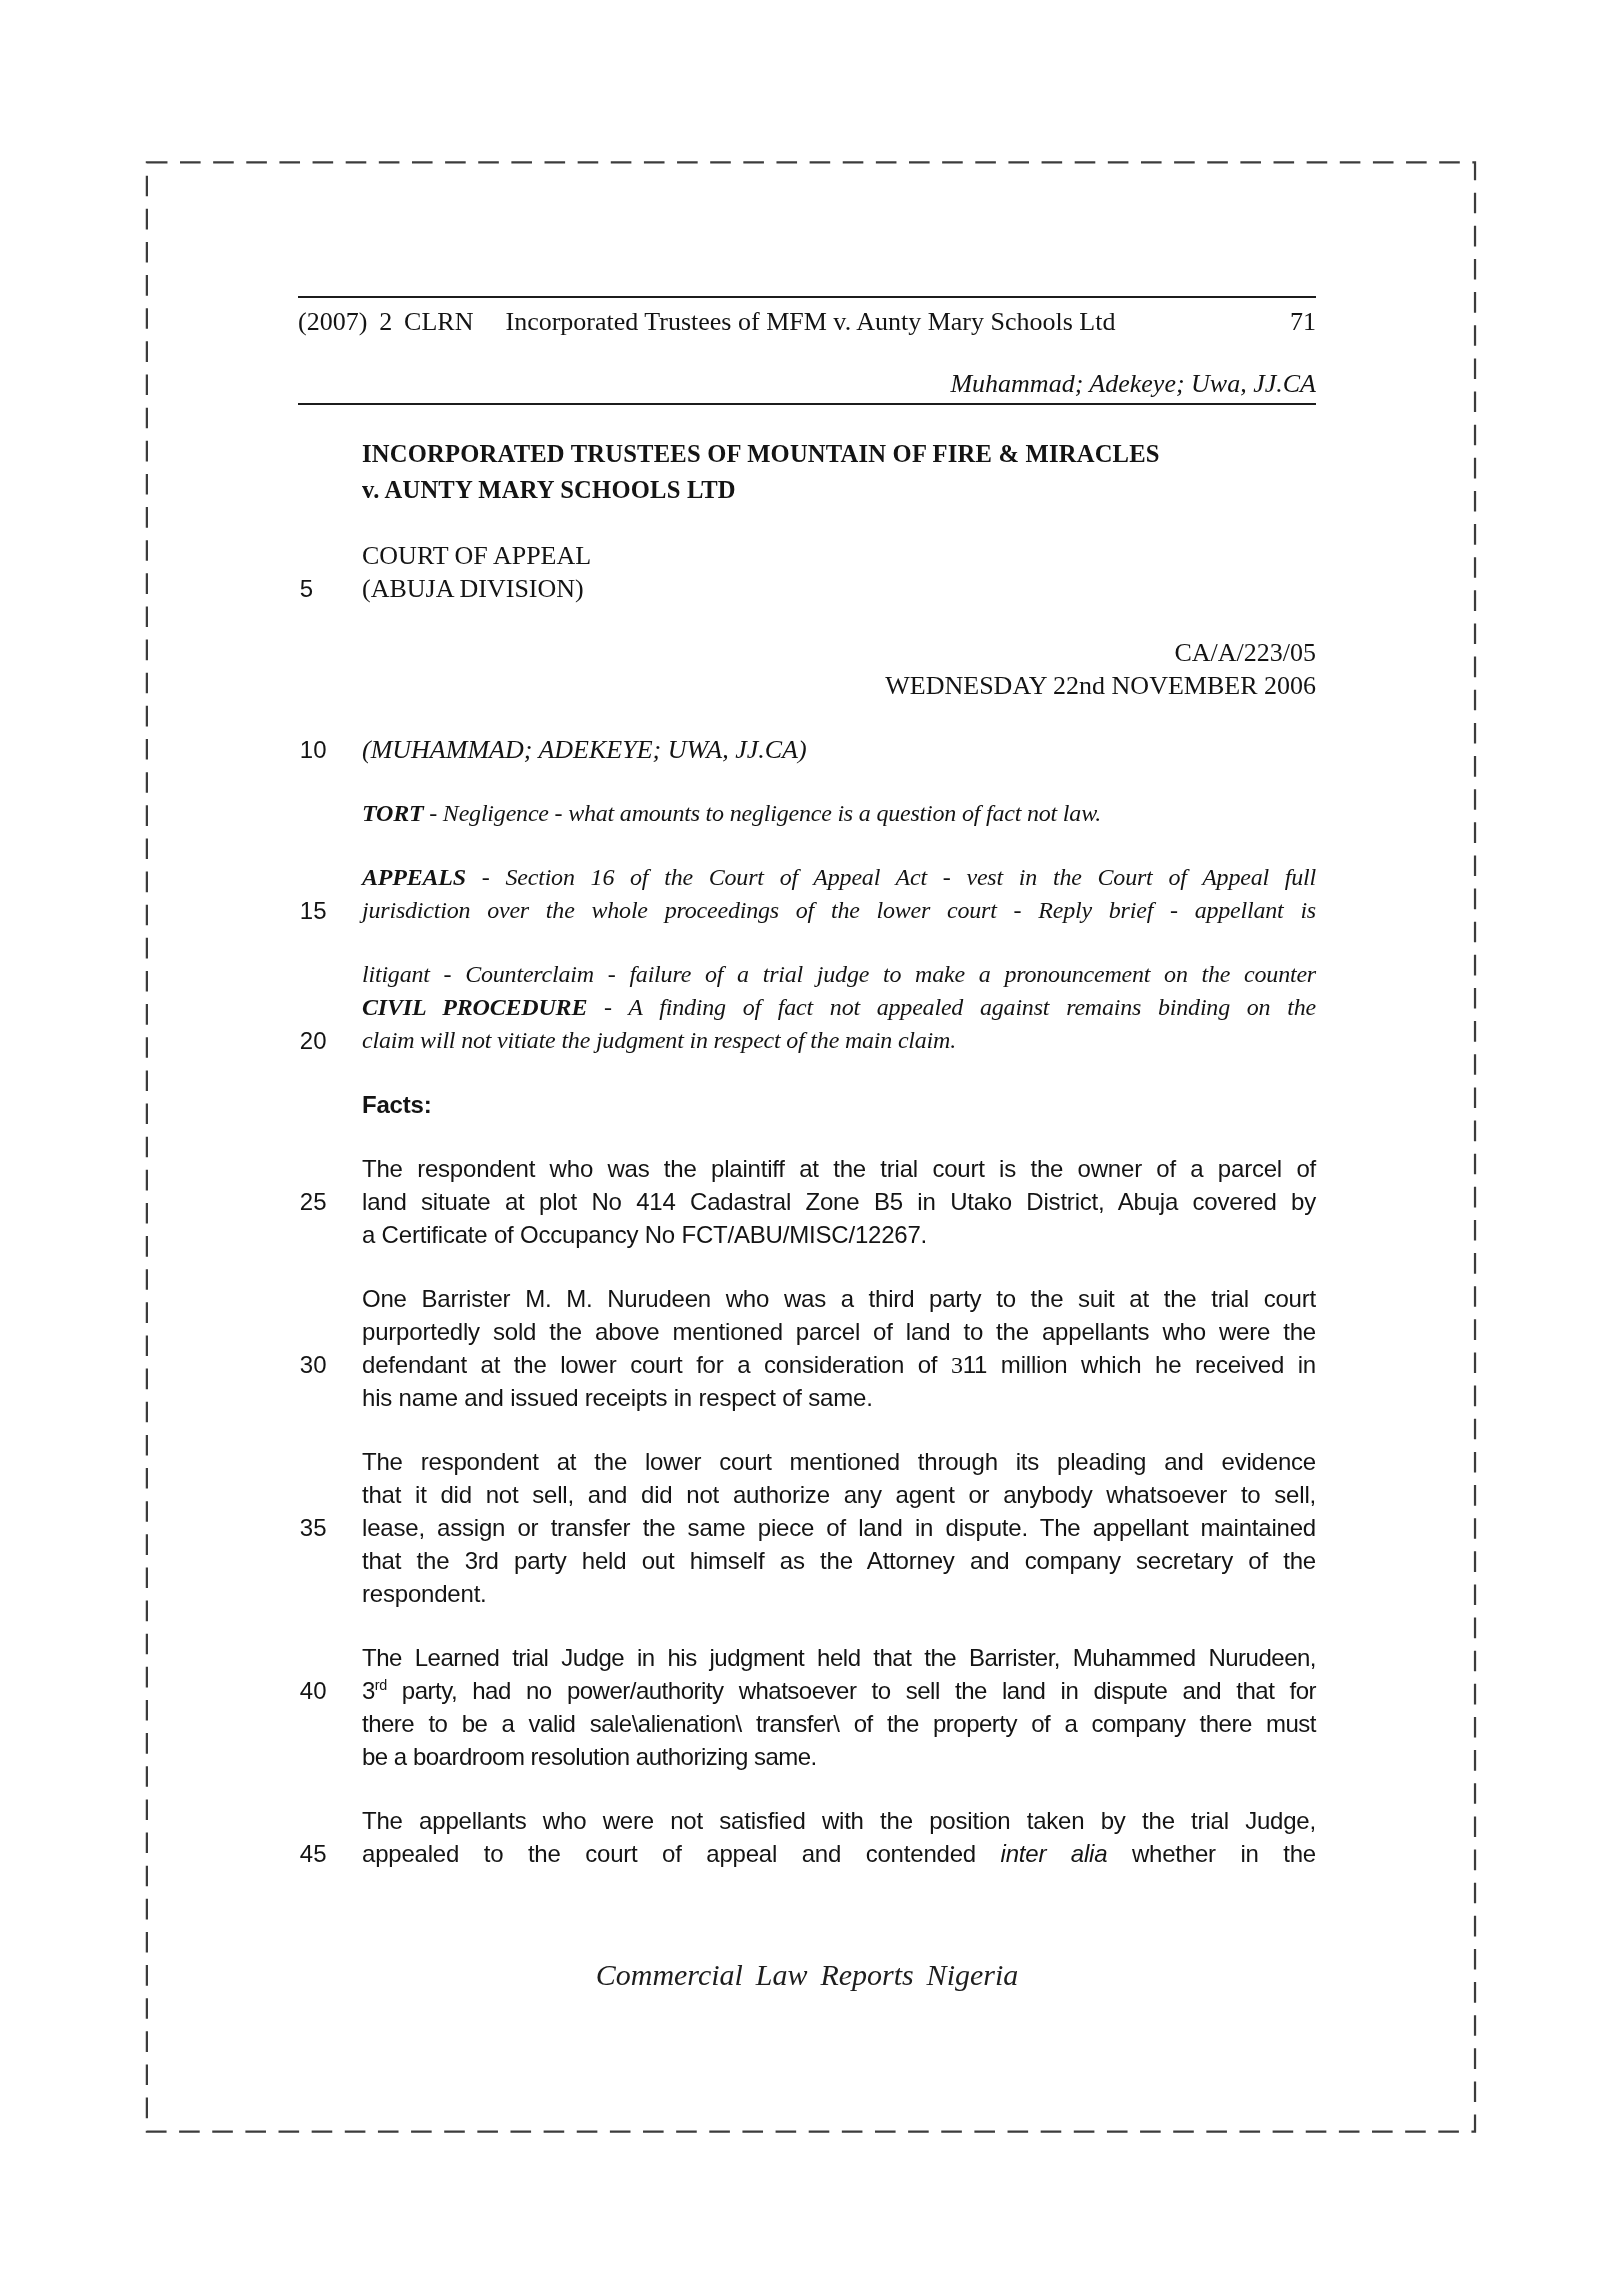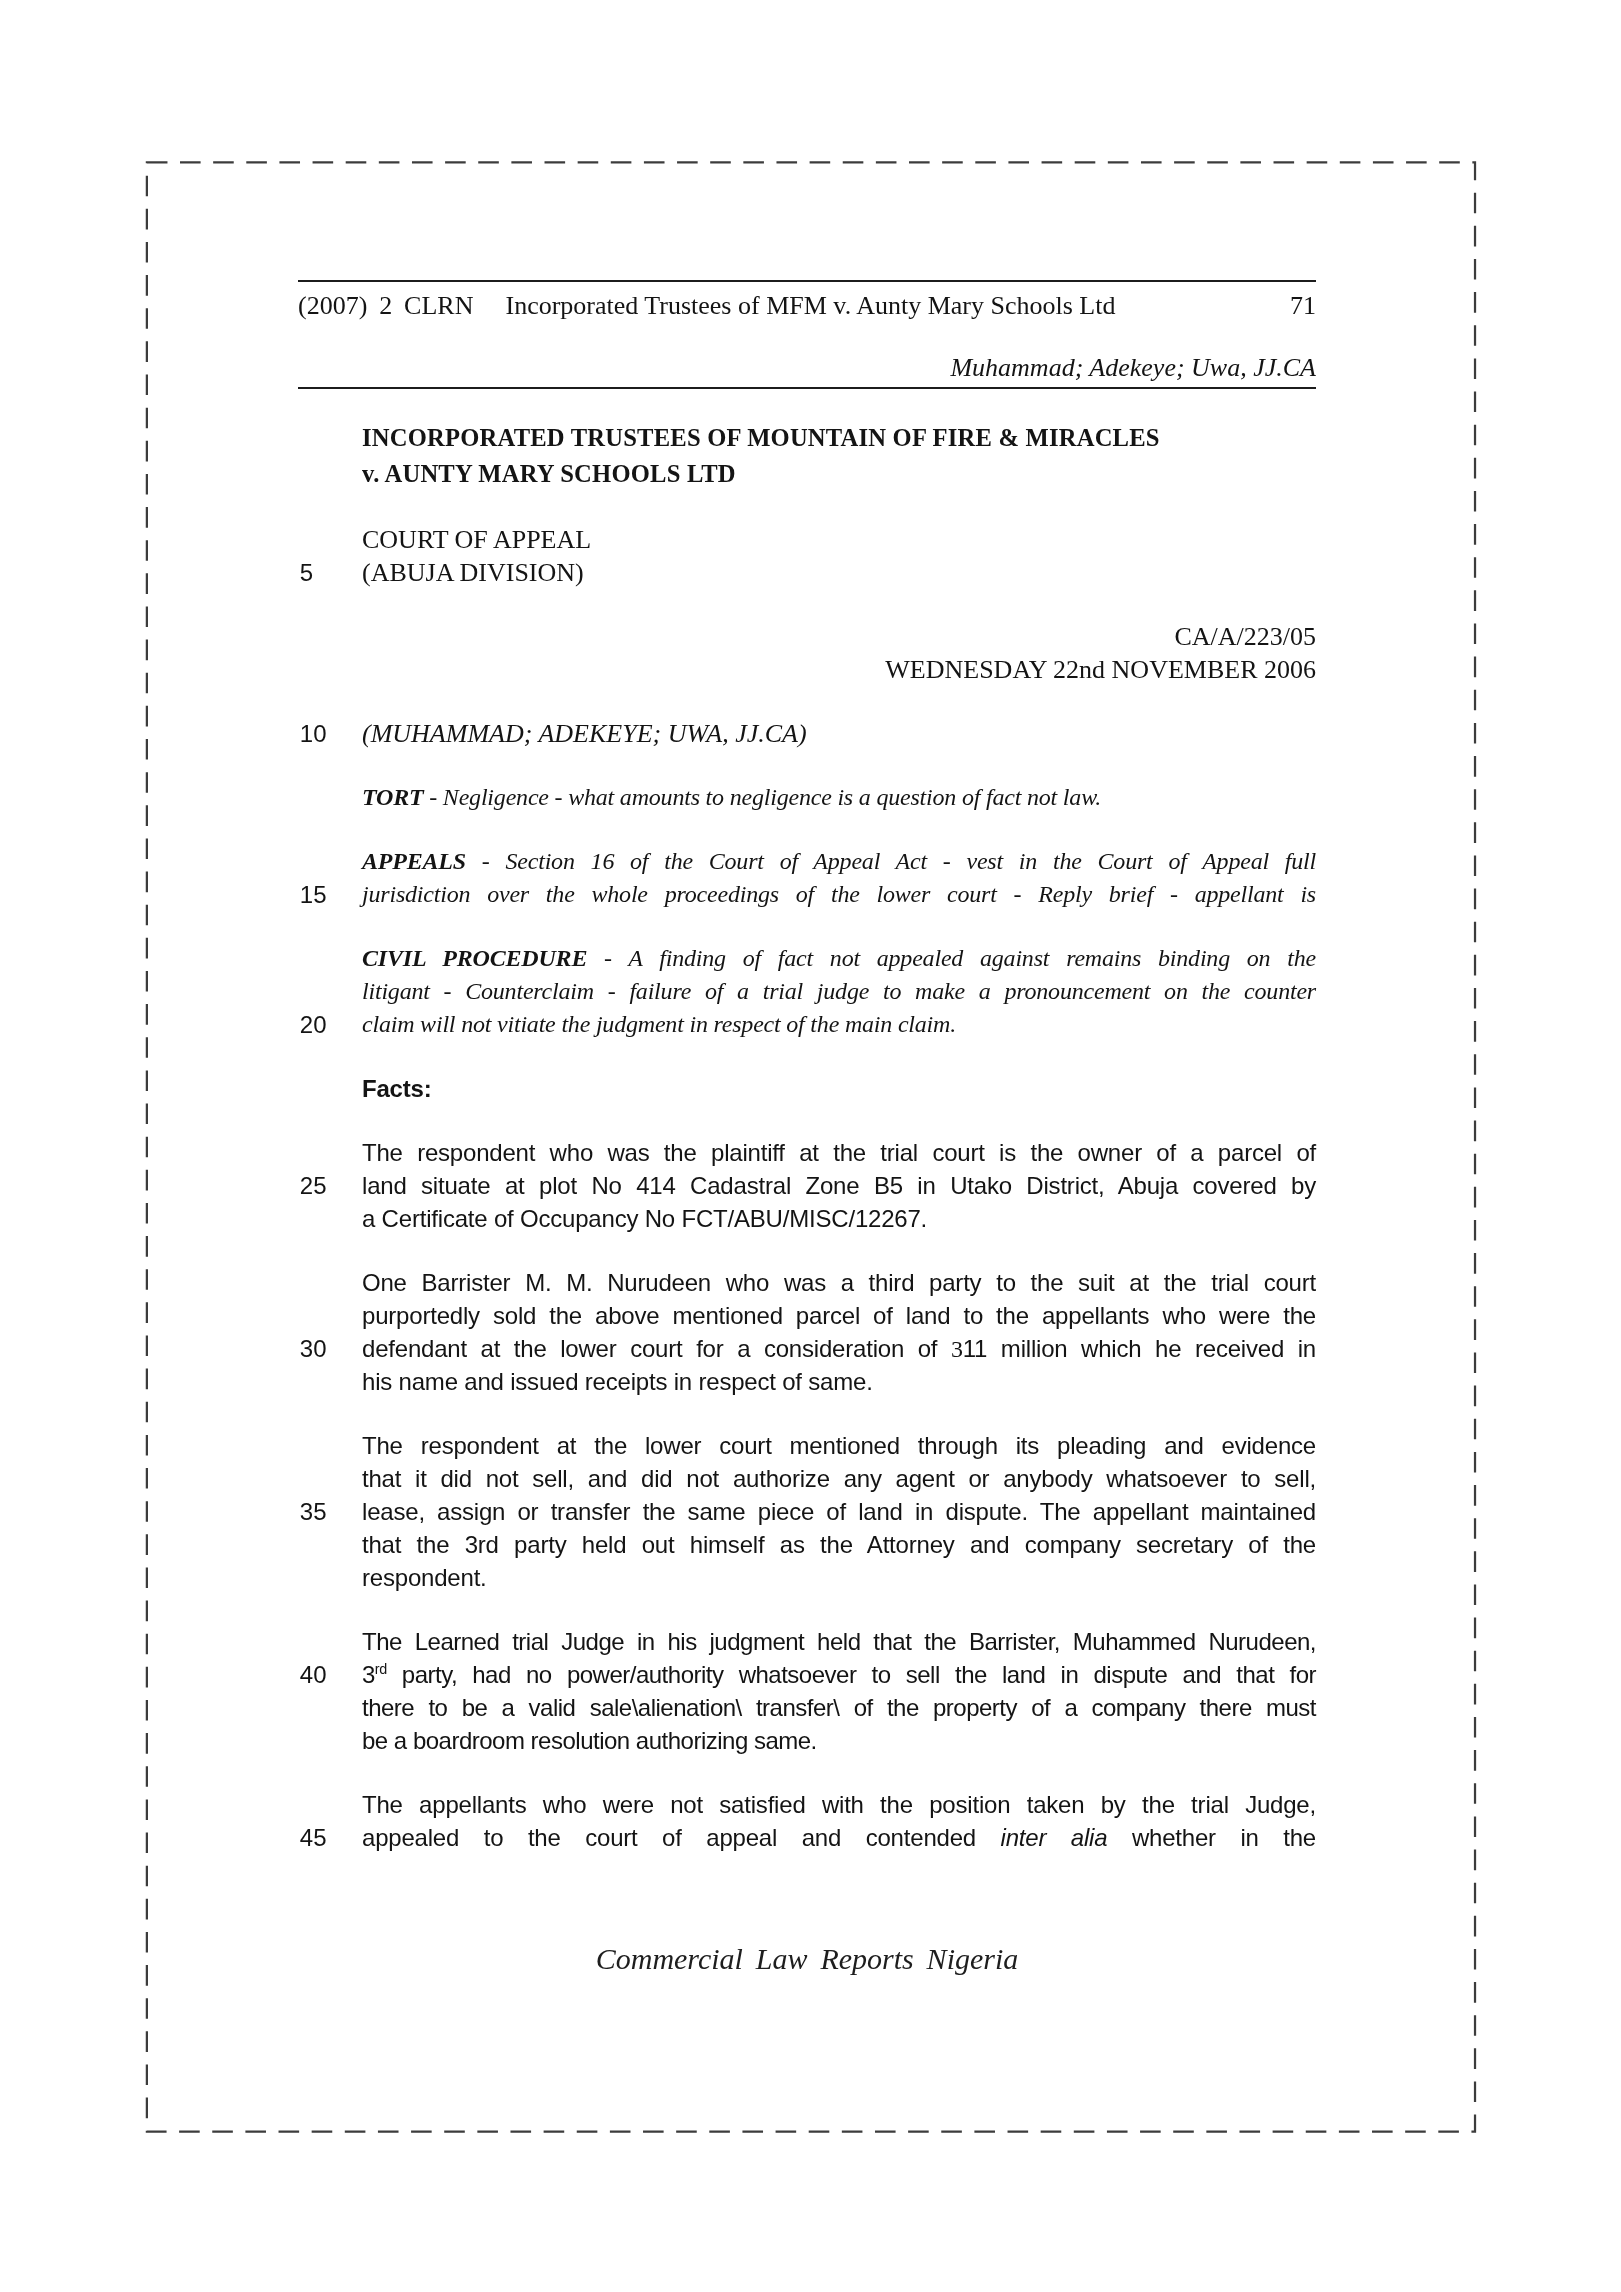--- a/index.html
+++ b/index.html
@@ -4,21 +4,21 @@
 <style>
   html, body { margin: 0; padding: 0; background: #ffffff; }
   body { width: 1621px; height: 2293px; overflow: hidden; }
 
   .page {
     position: relative; width: 1621px; height: 2293px; background: #ffffff;
     font-family: "Liberation Serif", "DejaVu Serif", serif; color: #141414;
   }
   .border-svg { position: absolute; left: 0; top: 0; width: 1621px; height: 2293px; }
 
-  .content { position: absolute; left: 298px; top: 0; width: 1018px; }
+  .content { position: absolute; left: 298px; top: 16px; width: 1018px; }
 
   .rule { border-top: 2.7px solid #1c1c1c; height: 0; }
   .rule1 { margin-top: 280px; }
   .rule2 { margin-top: 2.7px; }
 
   .header-row {
     display: flex; align-items: baseline; margin-top: 8px;
     font-family: "Liberation Serif", serif; font-size: 26px; line-height: 32px;
   }
   .cit { white-space: nowrap; word-spacing: 5.4px; }
@@ -118,24 +118,24 @@
         <div class="gap"></div>
         <div class="line">
           <div class="txt f-head a-j"><span class="b i">APPEALS</span><span class="i"> - Section 16 of the Court of Appeal Act - vest in the Court of Appeal full</span></div>
         </div>
         <div class="line">
           <span class="num">15</span>
           <div class="txt f-head a-j"><span class="i">jurisdiction over the whole proceedings of the lower court - Reply brief - appellant is</span></div>
         </div>
         <div class="gap"></div>
         <div class="line">
+          <div class="txt f-head a-j"><span class="i">litigant - Counterclaim - failure of a trial judge to make a pronouncement on the counter</span></div>
+        </div>
+        <div class="line">
           <div class="txt f-head a-j"><span class="b i">CIVIL PROCEDURE</span><span class="i"> - A finding of fact not appealed against remains binding on the</span></div>
-        </div>
-        <div class="line">
-          <div class="txt f-head a-j"><span class="i">litigant - Counterclaim - failure of a trial judge to make a pronouncement on the counter</span></div>
         </div>
         <div class="line">
           <span class="num">20</span>
           <div class="txt f-head a-l"><span class="i">claim will not vitiate the judgment in respect of the main claim.</span></div>
         </div>
         <div class="gap"></div>
         <div class="line">
           <div class="txt f-sans a-l"><span class="b">Facts:</span></div>
         </div>
         <div class="gap"></div>

